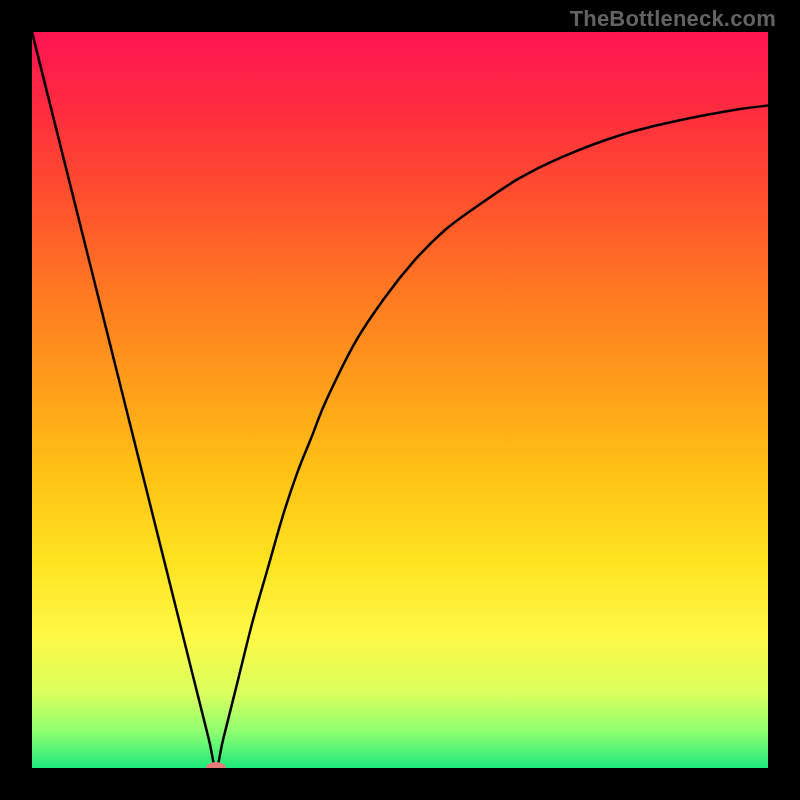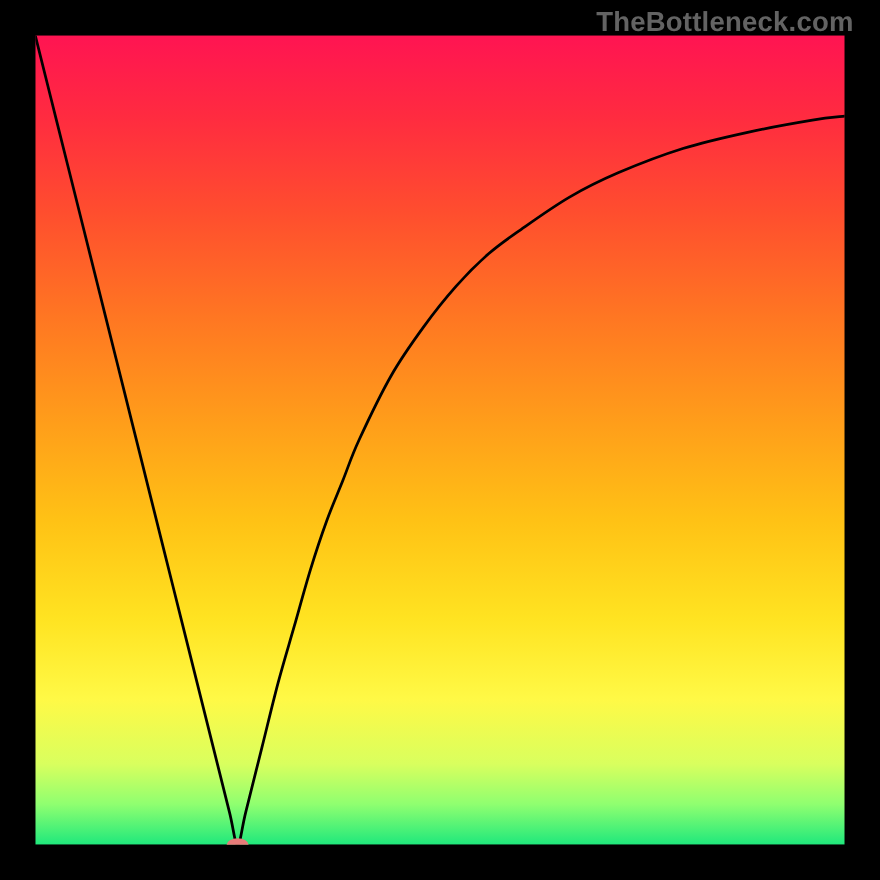--- a/index.html
+++ b/index.html
@@ -32,21 +32,21 @@
     position: absolute;
     inset: 0;
     width: 100%;
     height: 100%;
   }
   .watermark {
     position: absolute;
     top: 6px;
     right: 24px;
     font-family: Arial, Helvetica, sans-serif;
-    font-size: 25px;
+    font-size: 22px;
     font-weight: 600;
     color: #636363;
     letter-spacing: 0.2px;
     user-select: none;
   }
   .marker {
     position: absolute;
     width: 20px;
     height: 12px;
     border-radius: 50% / 50%;

